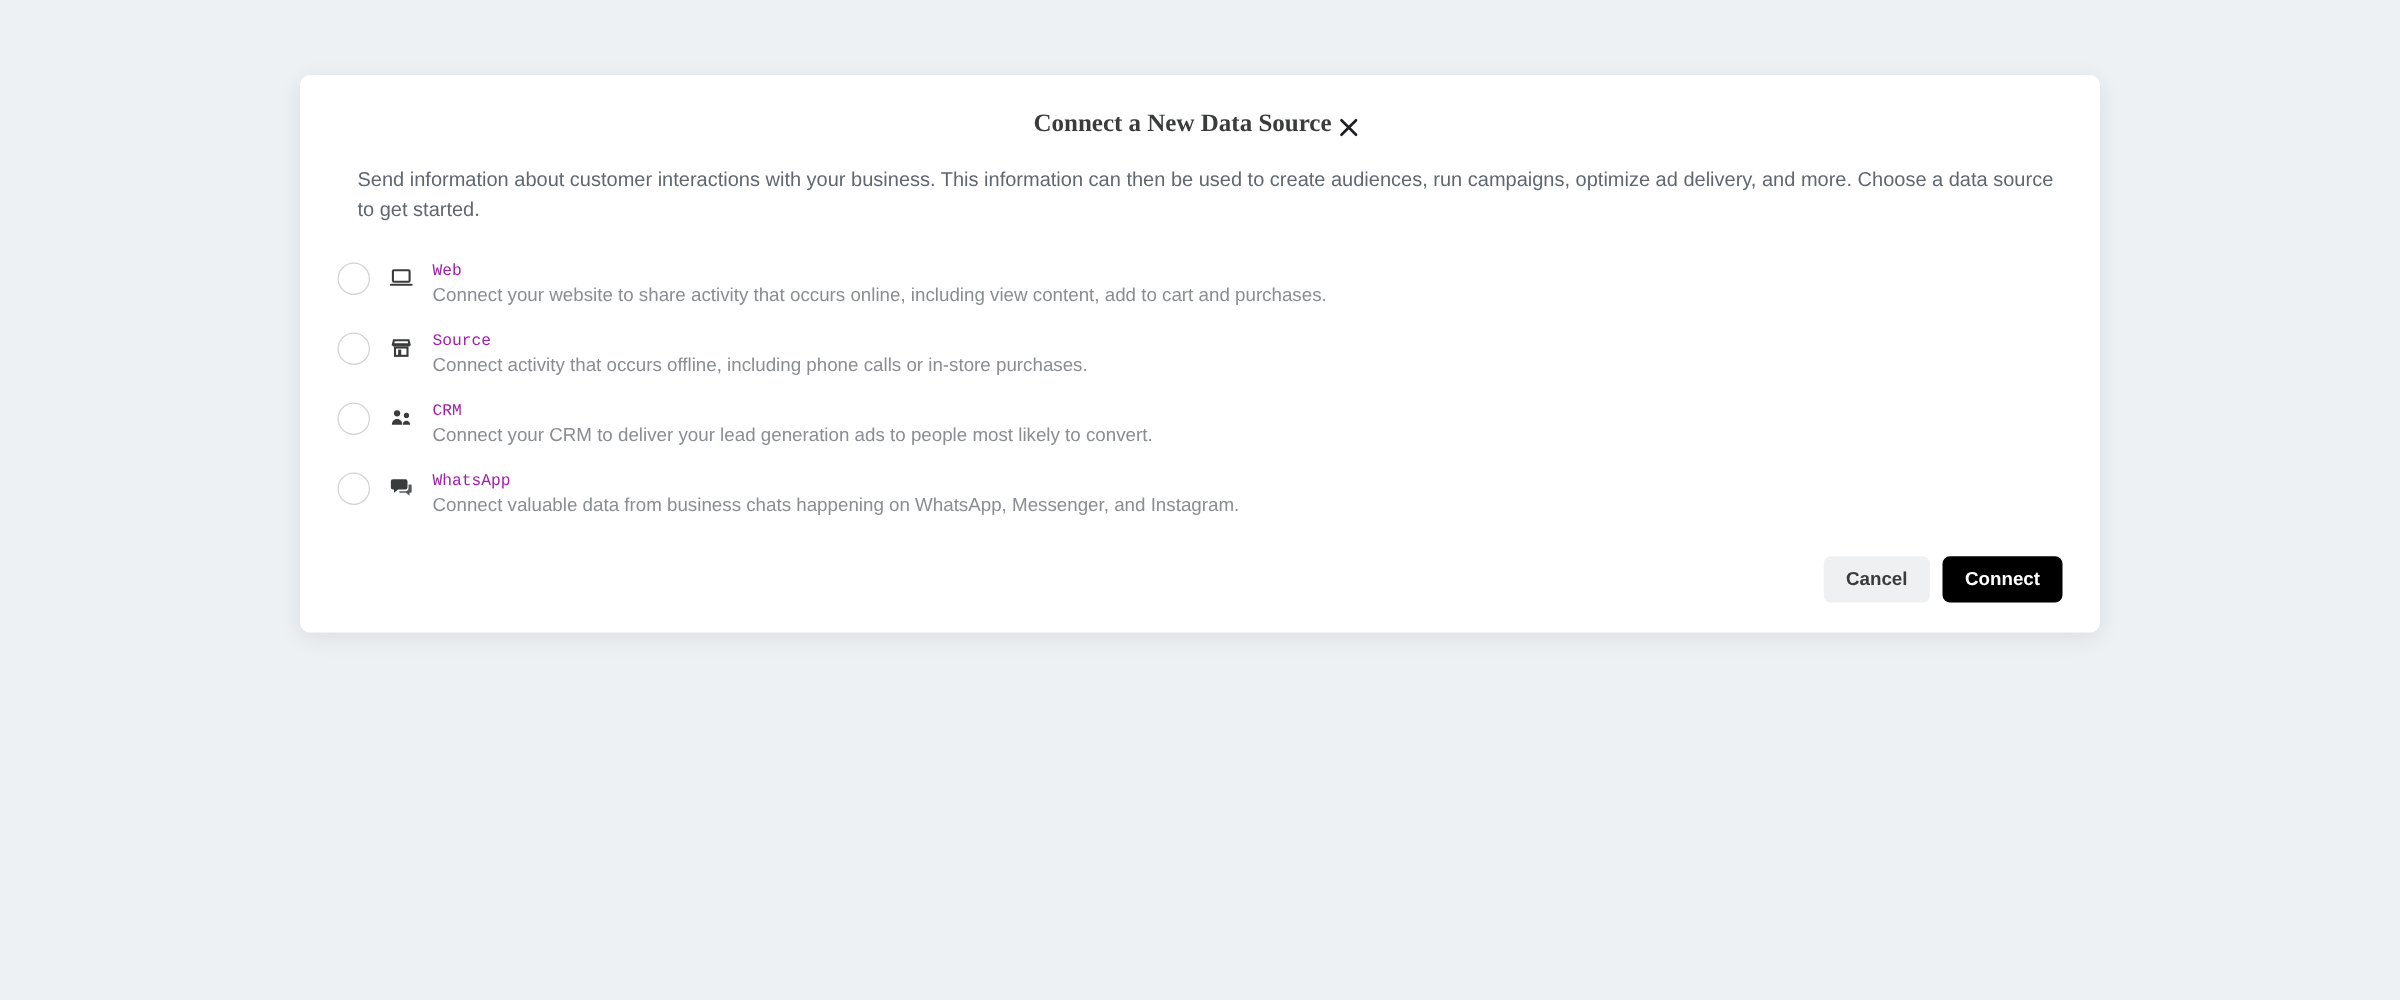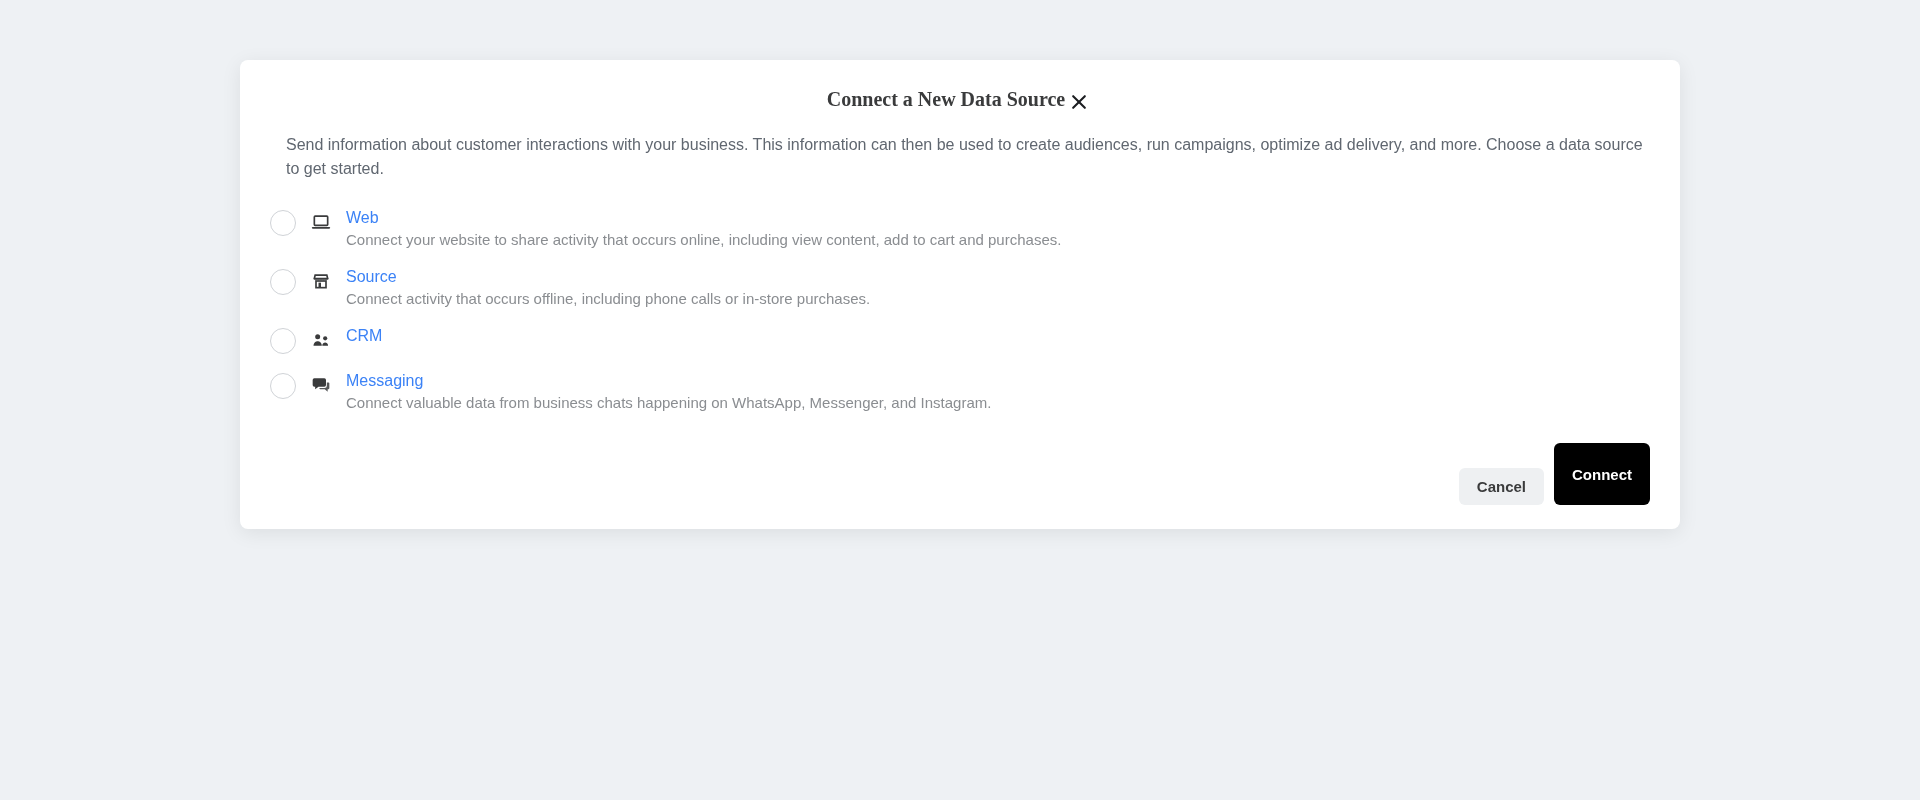--- a/index.html
+++ b/index.html
@@ -90,24 +90,25 @@
       margin-top: 2px;
     }
     .option-icon svg {
       width: 20px;
       height: 20px;
     }
     .option-text {
       flex: 1;
     }
     .option-title {
-      font-size: 16px;
+      font-size: 13px;
       font-weight: 400;
-      color: #3b82f6;
+      color: #a21caf;
       margin-bottom: 2px;
+      font-family: Liberation Mono, monospace;
     }
     .option-desc {
       font-size: 15px;
       color: #8a8d91;
       line-height: 1.4;
     }
     .modal-footer {
       display: flex;
       justify-content: flex-end;
       gap: 10px;
@@ -118,21 +119,20 @@
       border-radius: 6px;
       padding: 10px 18px;
       font-size: 15px;
       font-weight: 600;
       cursor: pointer;
       font-family: inherit;
     }
     .btn-cancel {
       background: #eef0f2;
       color: #3a3b3c;
-      margin-top: 25px;
     }
     .btn-primary {
       background: #000000;
       color: #fff;
       cursor: not-allowed;
     }
   </style>
 </head>
 <body>
 
@@ -189,33 +189,34 @@
       <span class="option-icon">
         <svg viewBox="0 0 24 24" fill="currentColor">
           <circle cx="8" cy="8" r="3"></circle>
           <circle cx="17" cy="10" r="2.5"></circle>
           <path d="M3 19 C3 15 6 13.5 8 13.5 C10 13.5 13 15 13 19 Z"></path>
           <path d="M13.5 19 C13.5 16 15.5 15 17 15 C18.5 15 20.5 16 20.5 19 Z"></path>
         </svg>
       </span>
       <div class="option-text">
         <div class="option-title">CRM</div>
+        <div class="option-desc">Connect your CRM to deliver your lead generation ads to people most likely to convert.</div>
       </div>
     </div>
 
     <div class="option">
       <span class="radio"></span>
       <span class="option-icon">
         <svg viewBox="0 0 24 24" fill="currentColor">
           <path d="M4 4 H16 A2 2 0 0 1 18 6 V12 A2 2 0 0 1 16 14 H9 L5 17 V14 H4 A2 2 0 0 1 2 12 V6 A2 2 0 0 1 4 4 Z"></path>
           <path d="M20 9 H21 A1 1 0 0 1 22 10 V16 A1 1 0 0 1 21 17 H20 V20 L16.5 17 H11 A1 1 0 0 1 10 16 V15.5 H16 A3 3 0 0 0 19 12.5 V9 Z" opacity="0.85"></path>
         </svg>
       </span>
       <div class="option-text">
-        <div class="option-title">Messaging</div>
+        <div class="option-title">WhatsApp</div>
         <div class="option-desc">Connect valuable data from business chats happening on WhatsApp, Messenger, and Instagram.</div>
       </div>
     </div>
 
   </div>
 
   <div class="modal-footer">
     <button class="btn btn-cancel">Cancel</button>
     <button class="btn btn-primary" disabled="">Connect</button>
   </div>

